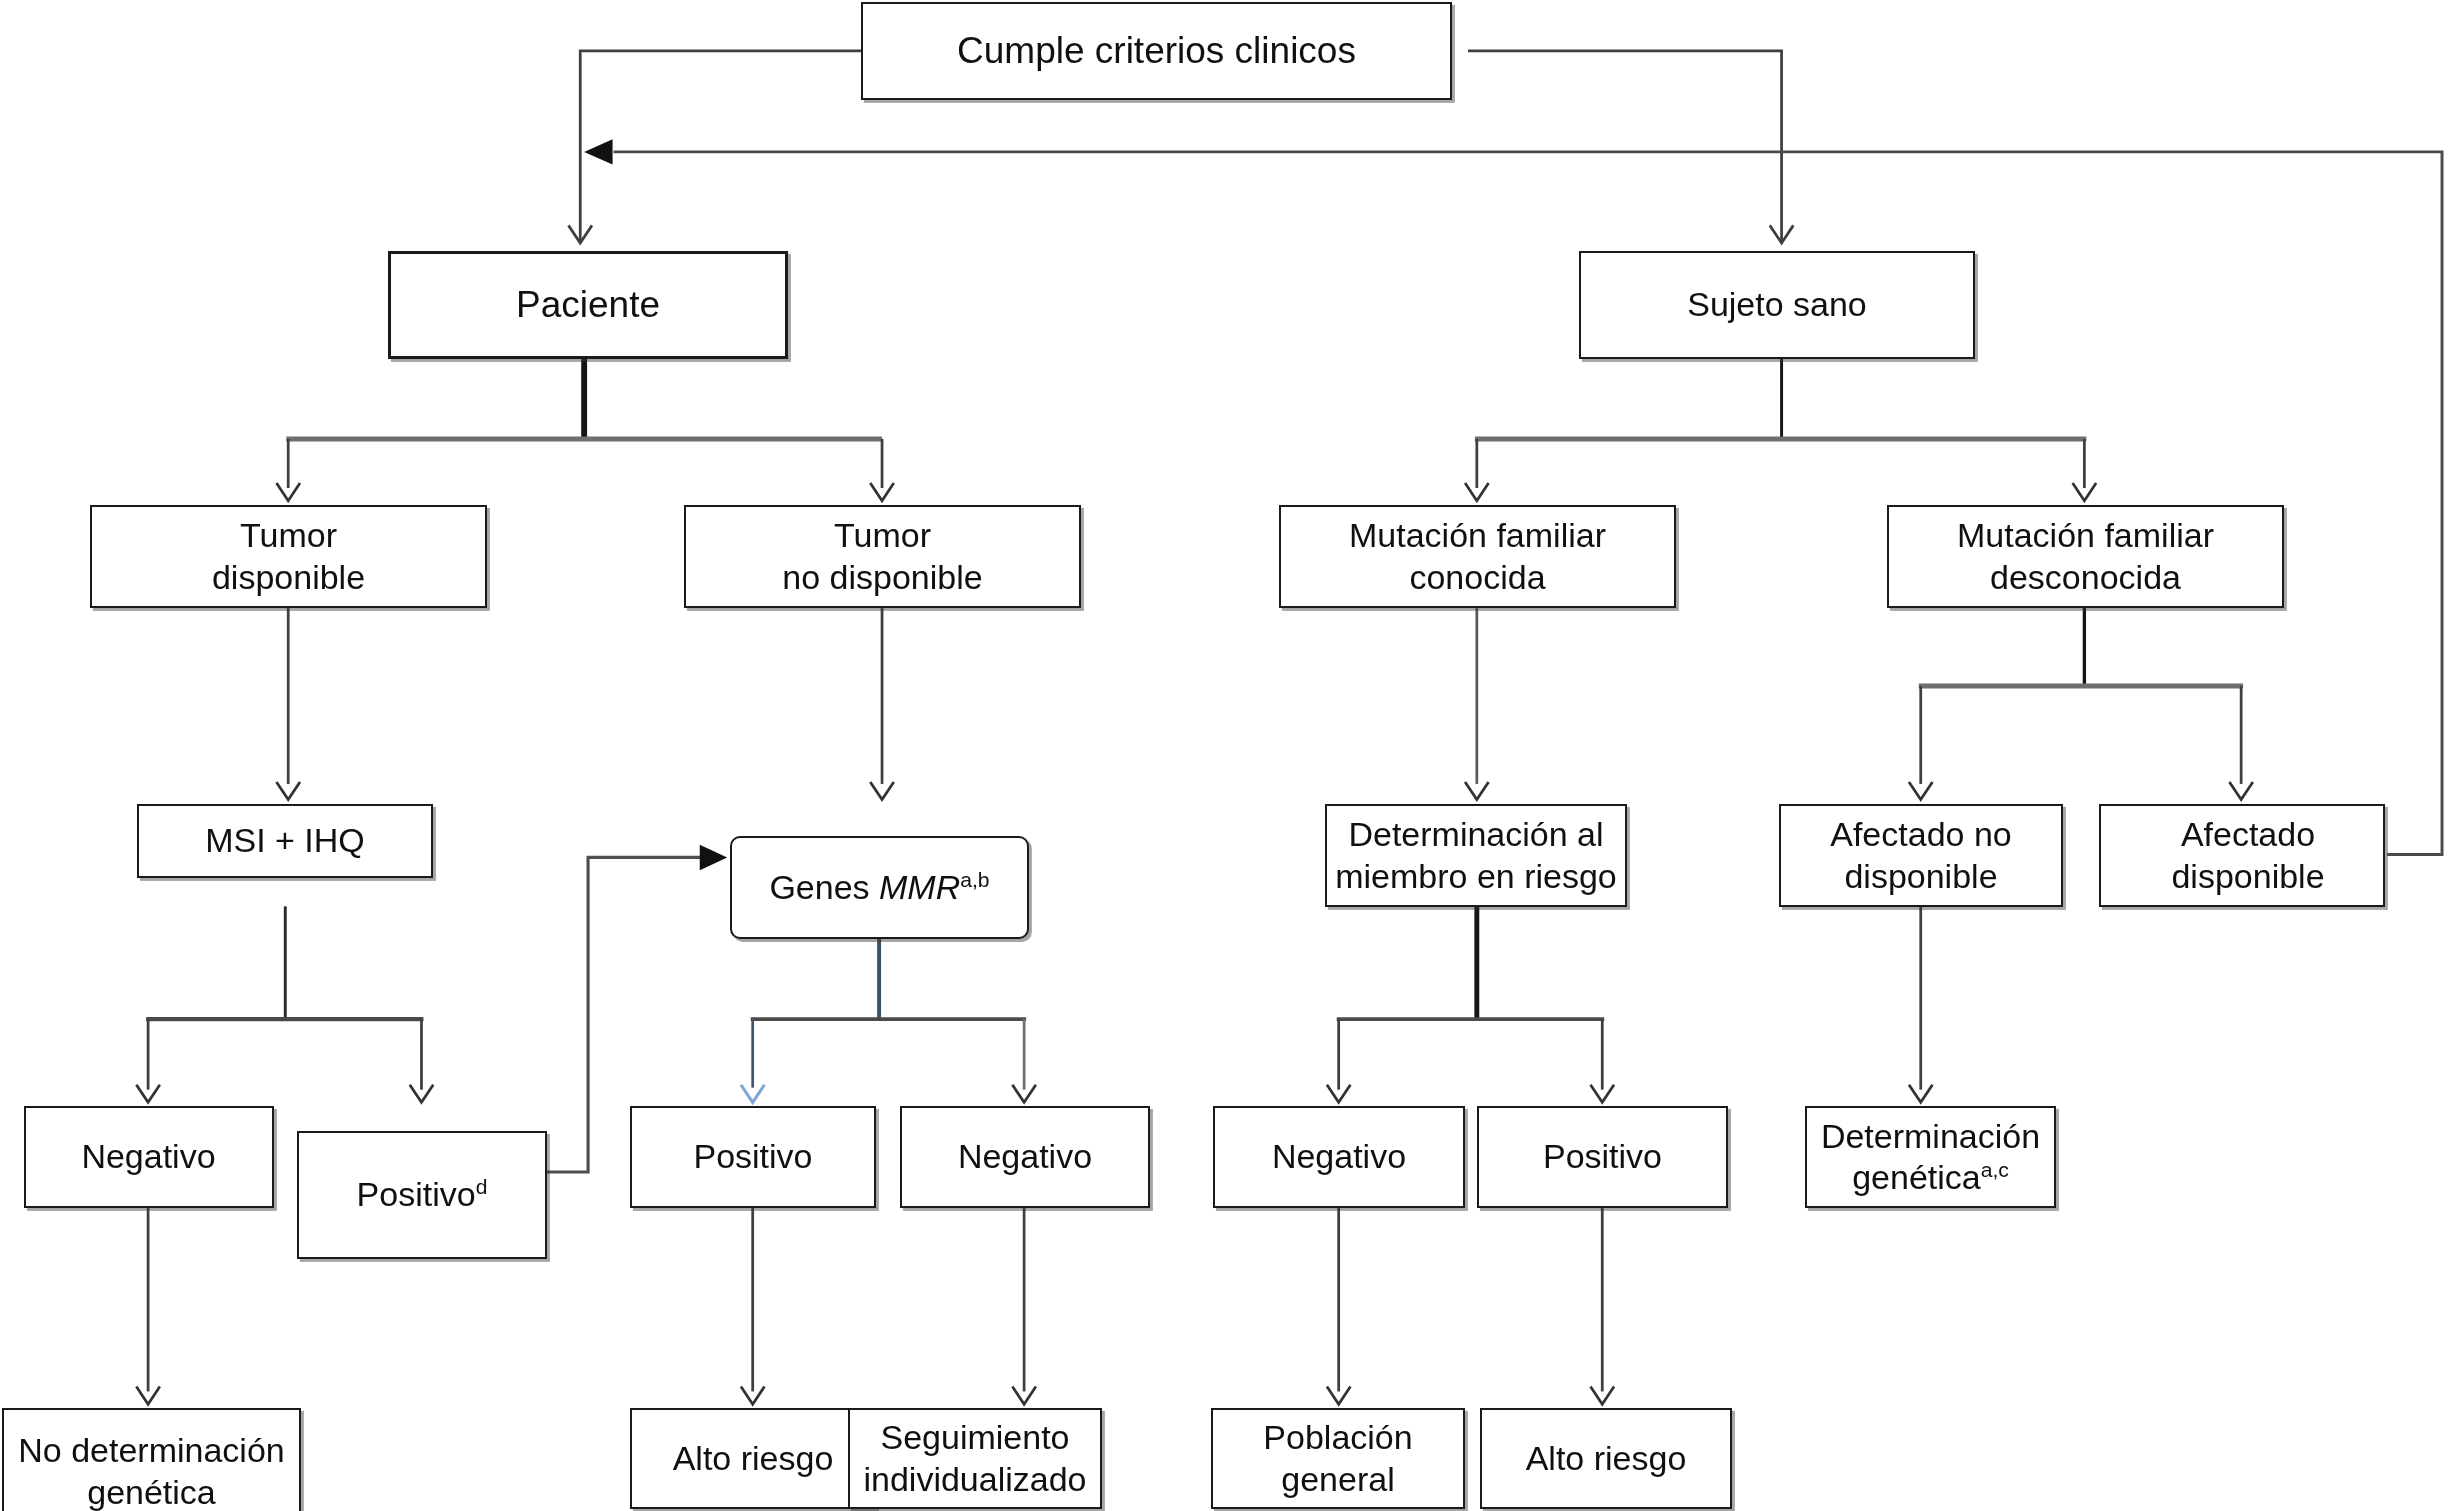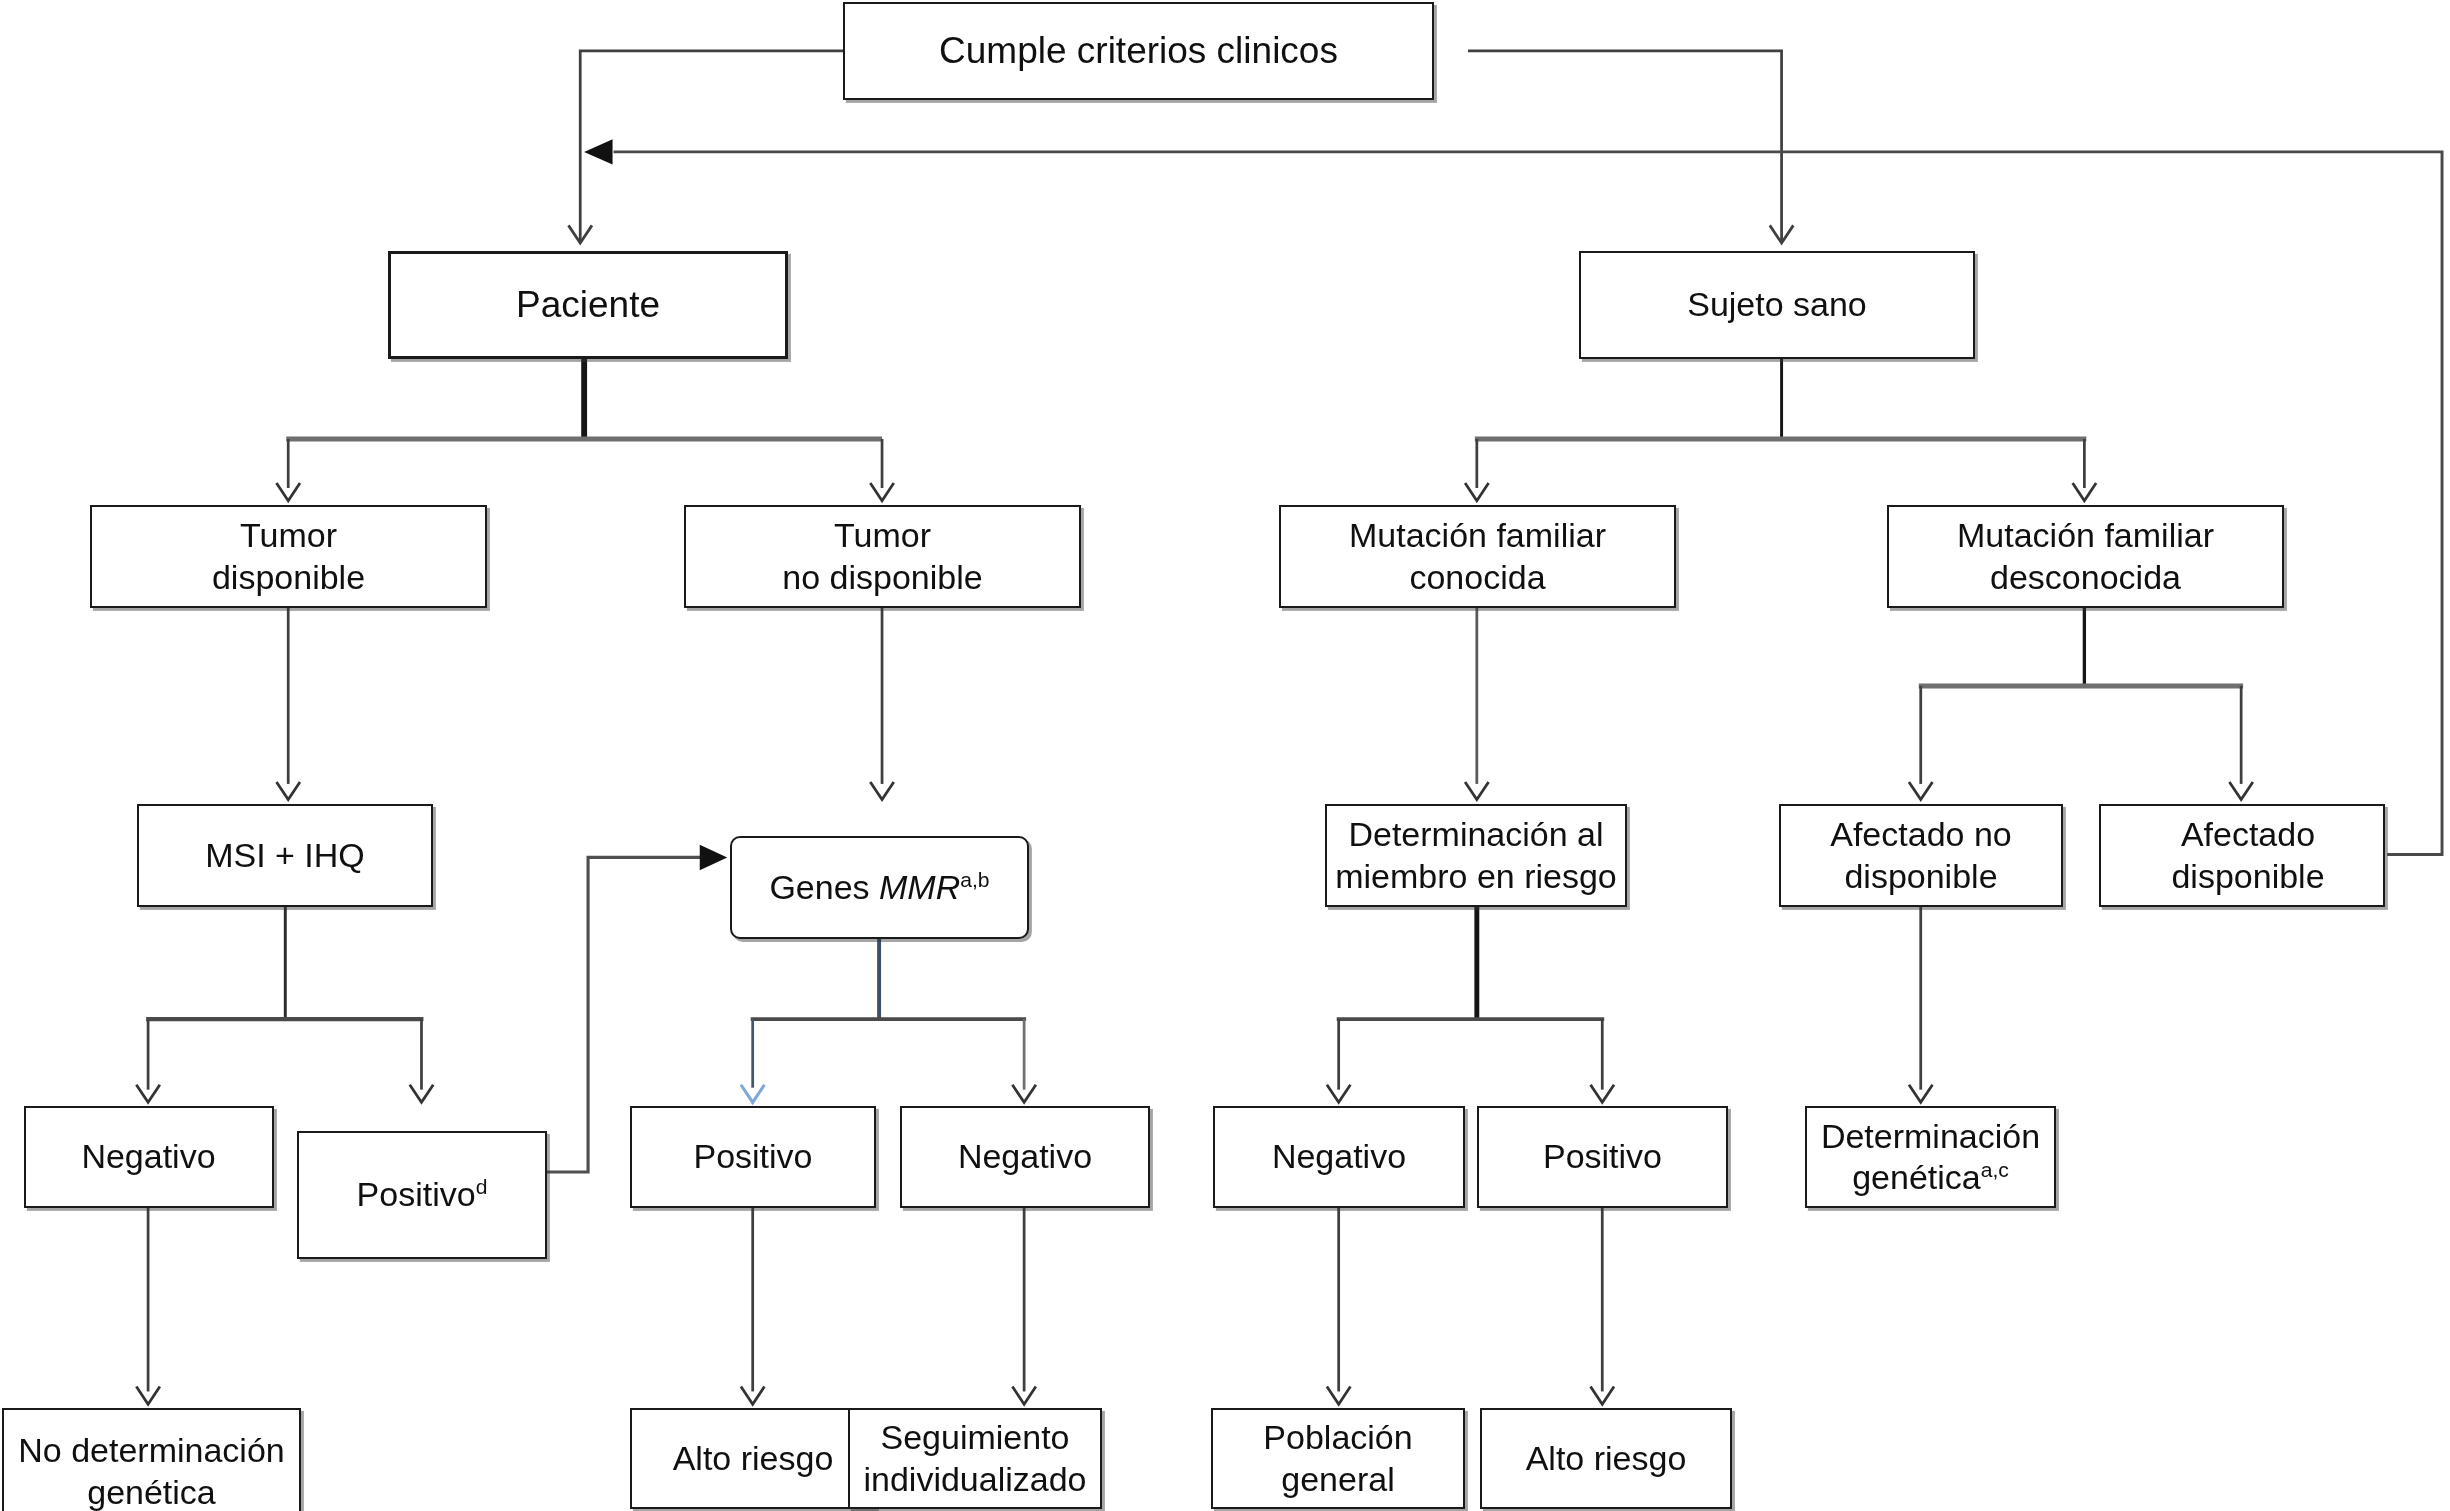--- a/index.html
+++ b/index.html
@@ -137,21 +137,21 @@
     <g fill="none" stroke="#3f3f3f" stroke-width="2.8">
       <line x1="1366" y1="1232" x2="1366" y2="1420"></line>
       <path d="M1354,1415 L1366,1433 L1378,1415" stroke="#333333"></path>
     </g>
     <g fill="none" stroke="#3f3f3f" stroke-width="2.8">
       <line x1="1635" y1="1232" x2="1635" y2="1420"></line>
       <path d="M1623,1415 L1635,1433 L1647,1415" stroke="#333333"></path>
     </g>
   </svg>
 
-  <div class="node big" style="left:843px;top:2px;width:591px;height:98px;border-width:2.9px;">
+  <div class="node big" style="left:861px;top:2px;width:591px;height:98px;border-width:2.9px;">
     <span>Cumple criterios clinicos</span>
   </div>
 
   <div class="node big" style="left:388px;top:251px;width:400px;height:108px;">
     <span>Paciente</span>
   </div>
 
   <div class="node" style="left:1579px;top:251px;width:396px;height:108px;justify-content:center;">
     <span>Sujeto sano</span>
   </div>
@@ -177,21 +177,21 @@
     </span>
   </div>
 
   <div class="node" style="left:1887px;top:505px;width:397px;height:103px;">
     <span>
       <span class="ln">Mutación familiar</span>
       <span class="ln">desconocida</span>
     </span>
   </div>
 
-  <div class="node" style="left:137px;top:804px;width:296px;height:103px;">
+  <div class="node" style="left:137px;top:804px;width:296px;height:74px;">
     <span>MSI + IHQ</span>
   </div>
 
   <div class="node" style="left:730px;top:836px;width:299px;height:103px;border-radius:10px;">
     <span>
       <span>Genes </span><i>MMR</i><sup>a,b</sup>
     </span>
   </div>
 
   <div class="node" style="left:1325px;top:804px;width:302px;height:103px;">

